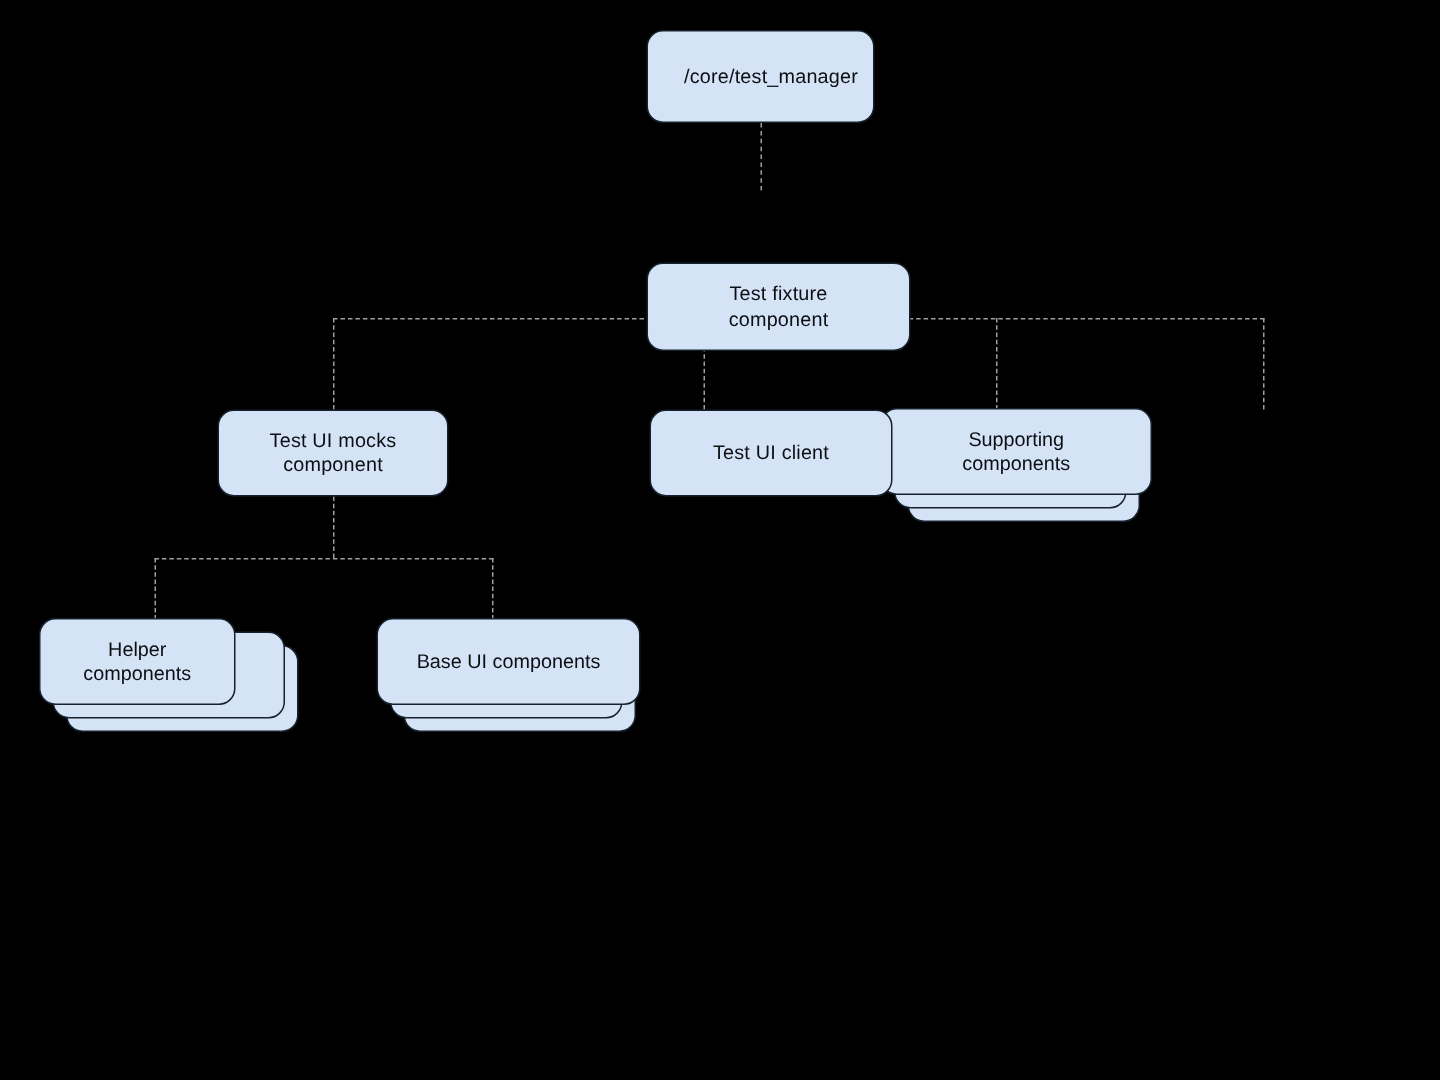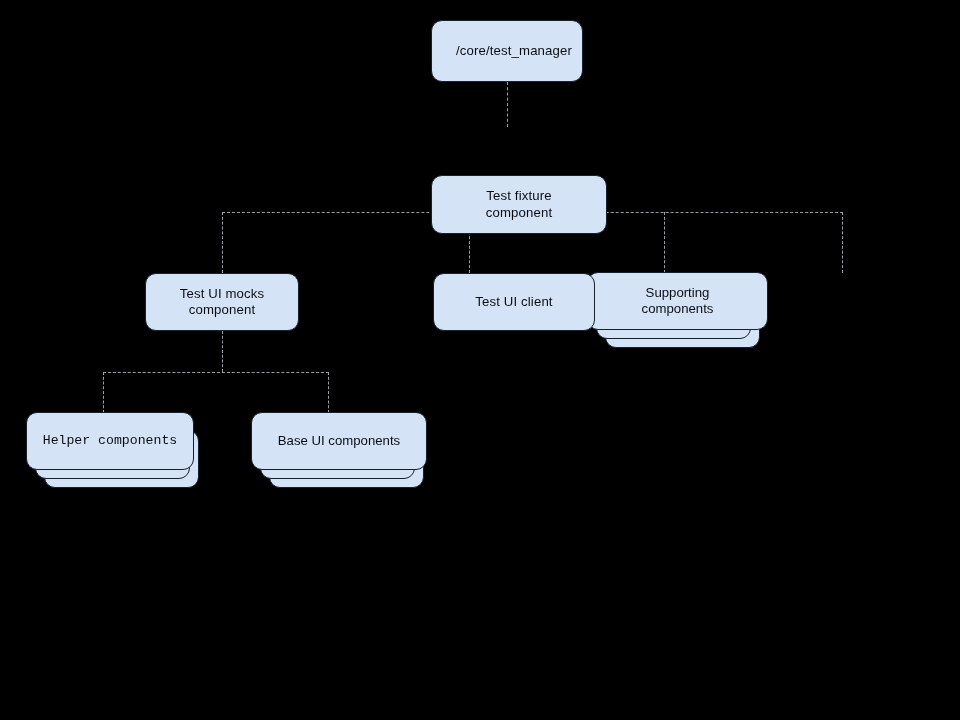--- a/index.html
+++ b/index.html
@@ -130,21 +130,21 @@
     <div class="front" style="width:181px; height:58px;">
       <span class="label">Supporting
 components</span>
     </div>
   </div>
 
 
   <div class="stack" style="left:26px; top:412px; width:175px; height:80px;">
     <div class="layer l2" style="width:155px; height:58px;"></div>
     <div class="layer l1" style="width:155px; height:58px;"></div>
-    <div class="front" style="width:168px; height:58px;font-family:Liberation Mono, monospace;">
+    <div class="front" style="width:131px; height:58px;">
       <span class="label">Helper components</span>
     </div>
   </div>
 
   <div class="stack" style="left:251px; top:412px; width:175px; height:80px;">
     <div class="layer l2" style="width:155px; height:58px;"></div>
     <div class="layer l1" style="width:155px; height:58px;"></div>
     <div class="front" style="width:176px; height:58px;text-align:center;">
       <span class="label">Base UI components</span>
     </div>

